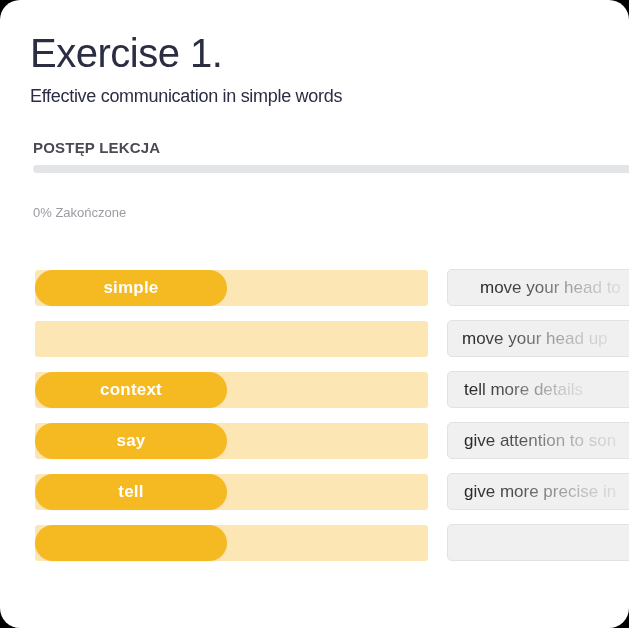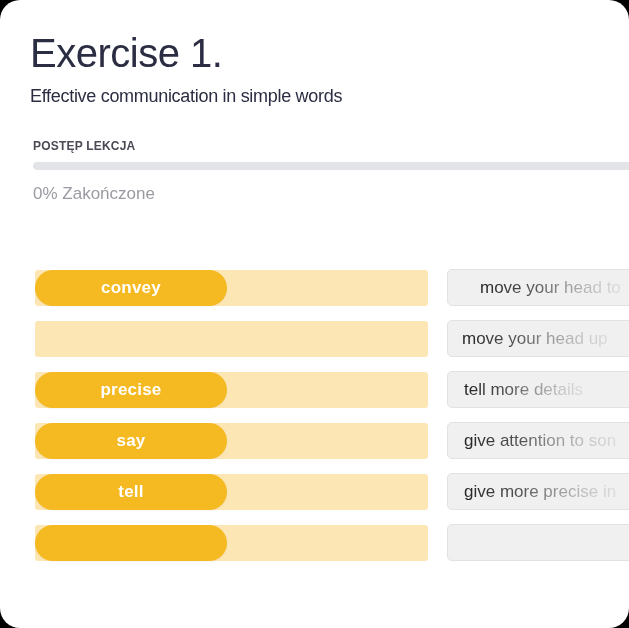--- a/index.html
+++ b/index.html
@@ -39,21 +39,21 @@
     font-weight: 400;
     letter-spacing: -0.3px;
     color: #2b2d42;
     line-height: 1.15;
   }
 
   
   .progress-block { margin-top: 32px; padding: 0 0 0 33px; }
 
   .progress-label {
-    font-size: 12px;
+    font-size: 15px;
     font-weight: 700;
     letter-spacing: 0.2px;
     color: #4a4a55;
     text-transform: uppercase;
   }
 
   .progress-track {
     margin-top: 9px;
     height: 8px;
     width: 640px;
@@ -65,22 +65,22 @@
 
   .progress-fill {
     position: absolute;
     left: 0; top: 0; bottom: 0;
     width: 0%;
     background: #f5b921;
     border-radius: 4px;
   }
 
   .progress-status {
-    margin-top: 14px;
-    font-size: 17px;
+    margin-top: 32px;
+    font-size: 13px;
     color: #9a9aa2;
     font-weight: 400;
   }
 
   
   .ex-grid {
     position: absolute;
     left: 0;
     top: 262px;
     width: 629px;
@@ -190,40 +190,40 @@
       <div class="progress-fill" id="progress-fill" style="width: 0%;"></div>
     </div>
     <div class="progress-status">0% Zakończone</div>
   </div>
 
   <div class="ex-grid" id="ex-grid">
       <div class="ex-row">
         <div class="word-cell">
           <div class="word-track"></div>
           <div class="word-pill">
-            <span>convey</span>
+            <span>simple</span>
           </div>
         </div>
         <div class="def-cell ind-a">
           <span class="def-text">move your head to</span>
         </div>
       </div>
       <div class="ex-row">
         <div class="word-cell">
           <div class="word-track"></div>
         </div>
         <div class="def-cell ind-b">
           <span class="def-text">move your head up</span>
         </div>
       </div>
       <div class="ex-row">
         <div class="word-cell">
           <div class="word-track"></div>
           <div class="word-pill">
-            <span>precise</span>
+            <span>context</span>
           </div>
         </div>
         <div class="def-cell ind-d">
           <span class="def-text">tell more details</span>
         </div>
       </div>
       <div class="ex-row">
         <div class="word-cell">
           <div class="word-track"></div>
           <div class="word-pill">

